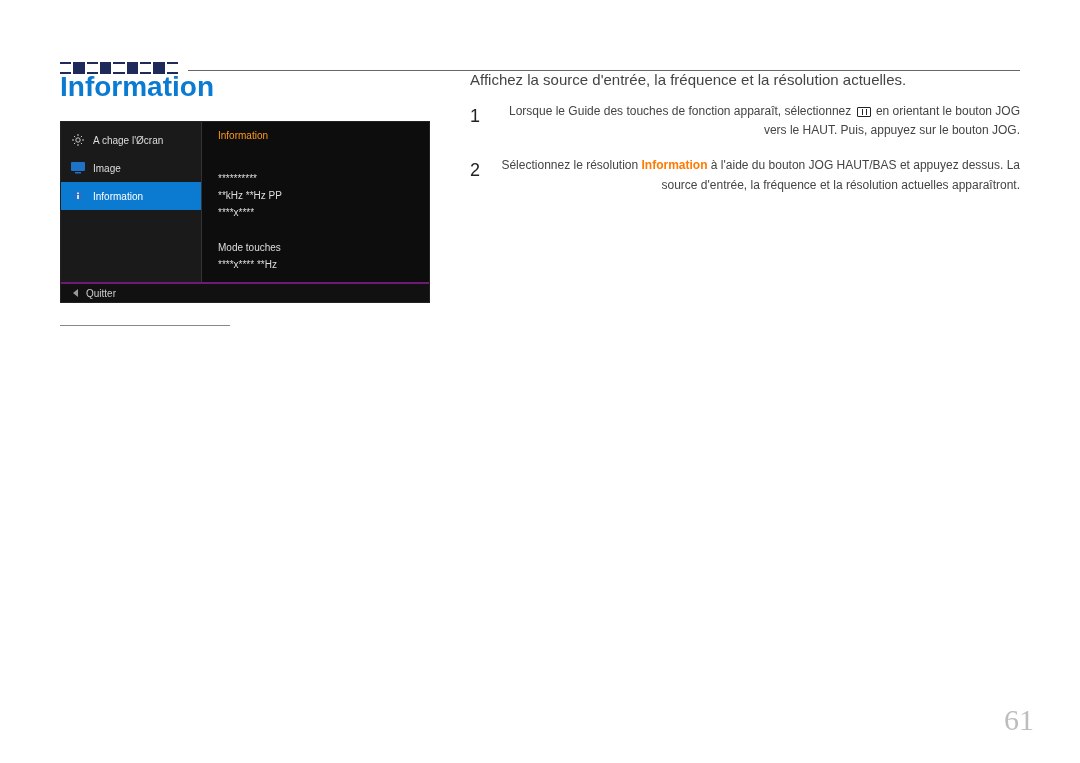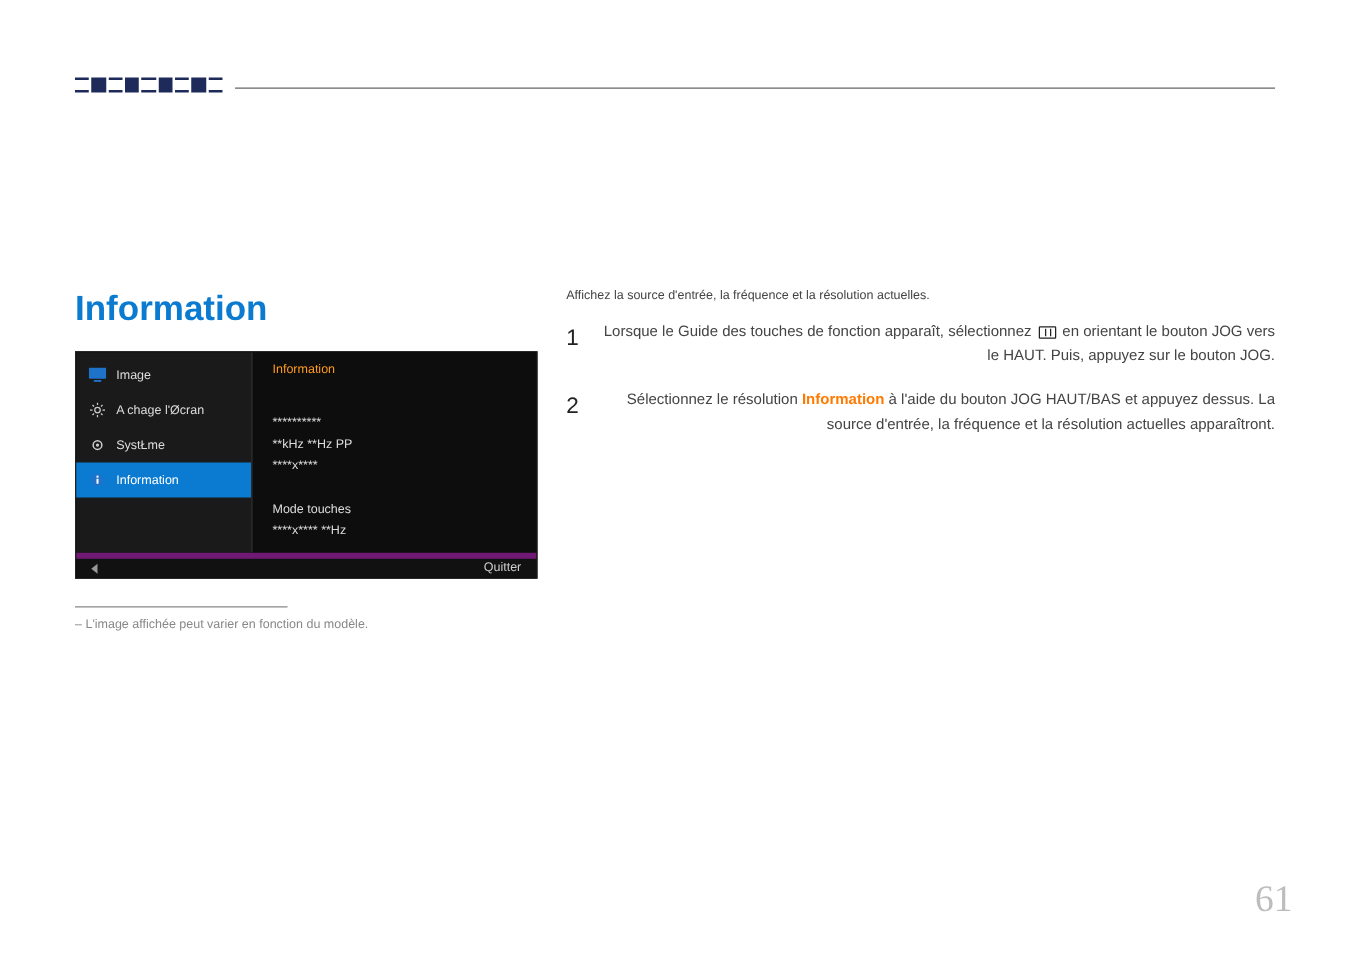--- a/index.html
+++ b/index.html
@@ -30,22 +30,21 @@
     display: flex;
     gap: 2px;
   }
   .logo-block span {
     flex: 1;
     background: #1e2a5a;
   }
   .logo-block span:nth-child(odd){ background:#fff; border-top:2px solid #1e2a5a; border-bottom:2px solid #1e2a5a;}
   .main-row {
     display: flex;
-    gap: 23px;
-    margin-top: 160px;
+    gap: 40px;
   }
   .left-col { width: 370px; }
   .right-col { flex: 1; }
   .section-title {
     font-size: 28px;
     font-weight: 600;
     color: #0b7bd1;
     margin-bottom: 18px;
   }
   .osd {
@@ -93,23 +92,23 @@
   }
   .osd-panel-title {
     color: #ff9a1a;
     font-size: 10px;
     margin-bottom: 8px;
   }
   .osd-panel .spacer { height: 12px; }
   .osd-footer {
     height: 20px;
     background: #111;
-    border-top: 5px solid #701a75;
-    display: flex;
-    justify-content: space-between;
+    border-top: 2px solid #701a75;
+    display: flex;
+    justify-content: flex-start;
     align-items: center;
     gap: 8px;
     padding: 0 12px;
     color: #ccc;
     font-size: 10px;
   }
   .tri-left {
     width: 0; height: 0;
     border-top: 4px solid transparent;
     border-bottom: 4px solid transparent;
@@ -128,21 +127,21 @@
   .footnote::before {
     content: "– ";
   }
   .subheading {
     font-size: 22px;
     font-weight: 600;
     color: #222;
     margin-bottom: 14px;
   }
   .intro {
-    font-size: 10px;
+    font-size: 15px;
     color: #444;
     margin-bottom: 14px;
   }
   .step {
     display: flex;
     gap: 14px;
     margin-bottom: 16px;
     font-size: 12px;
     color: #444;
     line-height: 1.6;
@@ -203,30 +202,20 @@
   <div class="header-rule"></div>
 
   <div class="main-row">
 
     <div class="left-col">
       <h1 class="section-title">Information</h1>
 
       <div class="osd">
         <div class="osd-body">
           <div class="osd-menu">
-
-            <div class="osd-item">
-              <span class="osd-icon">
-                <svg viewBox="0 0 14 12">
-                    <rect x="0" y="0" width="14" height="9" rx="1" fill="#1e72c8"></rect>
-                    <rect x="4" y="10" width="6" height="1.5" fill="#1e72c8"></rect>
-                  </svg>
-              </span>
-              <span>Image</span>
-            </div>
 
             <div class="osd-item">
               <span class="osd-icon">
                 <svg viewBox="0 0 14 12">
                     <circle cx="7" cy="6" r="2.2" fill="none" stroke="#ccc" stroke-width="1"></circle>
                     <g stroke="#ccc" stroke-width="1">
                       <line x1="7" y1="0" x2="7" y2="2"></line>
                       <line x1="7" y1="10" x2="7" y2="12"></line>
                       <line x1="1" y1="6" x2="3" y2="6"></line>
                       <line x1="11" y1="6" x2="13" y2="6"></line>
@@ -236,26 +225,27 @@
                       <line x1="4.2" y1="8.8" x2="3" y2="10"></line>
                     </g>
                   </svg>
               </span>
               <span>A chage l'Øcran</span>
             </div>
 
             <div class="osd-item">
               <span class="osd-icon">
                 <svg viewBox="0 0 14 12">
-                    <circle cx="7" cy="6" r="3.5" fill="none" stroke="#ccc" stroke-width="1.2"></circle>
-                    <circle cx="7" cy="6" r="1.3" fill="#ccc"></circle>
+                    <rect x="0" y="0" width="14" height="9" rx="1" fill="#1e72c8"></rect>
+                    <rect x="4" y="10" width="6" height="1.5" fill="#1e72c8"></rect>
                   </svg>
               </span>
-              <span>SystŁme</span>
+              <span>Image</span>
             </div>
+
 
             <div class="osd-item active">
               <span class="osd-icon">
                 <svg viewBox="0 0 14 12">
                     <circle cx="7" cy="6" r="5" fill="#1e72c8"></circle>
                     <rect x="6.2" y="5" width="1.6" height="4" fill="#fff"></rect>
                     <rect x="6.2" y="2.5" width="1.6" height="1.6" fill="#fff"></rect>
                   </svg>
               </span>
               <span>Information</span>
@@ -274,21 +264,20 @@
             <div>****x**** **Hz</div>
           </div>
         </div>
         <div class="osd-footer">
           <span class="tri-left"></span>
           <span>Quitter</span>
         </div>
       </div>
 
       <div class="footnote-rule"></div>
-      <div class="footnote">L'image affichée peut varier en fonction du modèle.</div>
     </div>
 
     <div class="right-col">
       <p class="intro">Affichez la source d'entrée, la fréquence et la résolution actuelles.</p>
 
       <div class="step">
         <div class="step-num">1</div>
         <div class="step-body">
           <span>Lorsque le Guide des touches de fonction apparaît, sélectionnez </span><span class="inline-icon"></span><span> en orientant le bouton JOG vers le HAUT. Puis, appuyez sur le bouton JOG.</span>
         </div>

